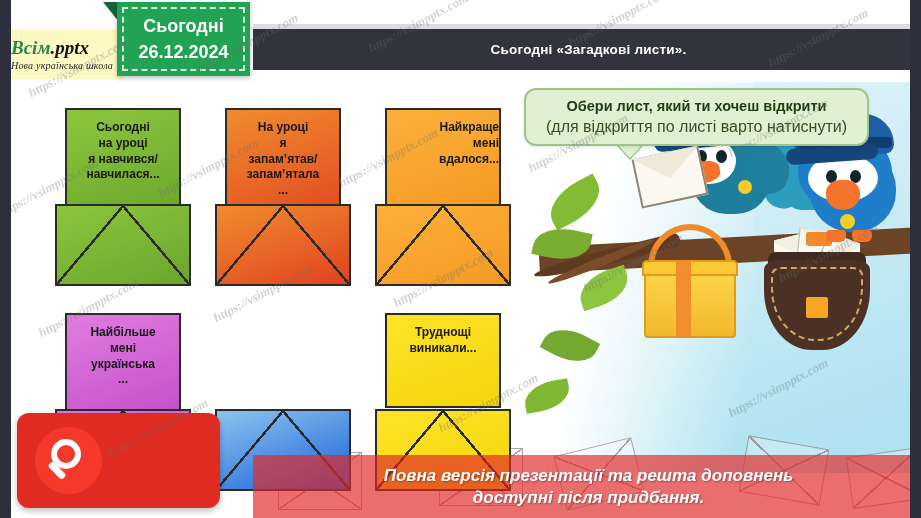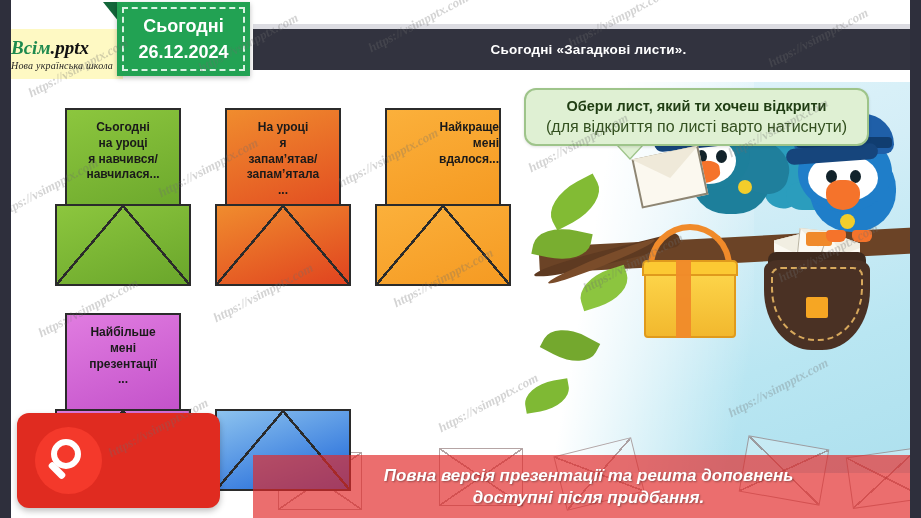--- a/index.html
+++ b/index.html
@@ -492,36 +492,46 @@
     <div class="pocket" style="top:96px; height:82px; left:-10px; width:136px;">
       <div class="diagL" style="width:50%; left:0;"></div>
       <div class="diagR" style="width:50%; left:50%;"></div>
     </div>
   </div>
 
   <div class="env violet" id="env-3" style="left:62px; top:313px; width:116px; height:178px;">
     <div class="paper" style="height:112px;">
       <div class="line">Найбільше</div>
       <div class="line">мені</div>
-      <div class="line">презентації</div>
+      <div class="line">українська</div>
       <div class="line">...</div>
     </div>
     <div class="pocket" style="top:96px; height:82px; left:-10px; width:136px;">
       <div class="diagL" style="width:50%; left:0;"></div>
       <div class="diagR" style="width:50%; left:50%;"></div>
     </div>
   </div>
 
   <div class="env blue" id="env-4" style="left:222px; top:313px; width:116px; height:178px;">
     <div class="pocket" style="top:96px; height:82px; left:-10px; width:136px;">
       <div class="diagL" style="width:50%; left:0;"></div>
       <div class="diagR" style="width:50%; left:50%;"></div>
     </div>
   </div>
 
+  <div class="env yellow" id="env-5" style="left:382px; top:313px; width:116px; height:178px;">
+    <div class="paper" style="height:95px;">
+      <div class="line">Труднощі</div>
+      <div class="line">виникали...</div>
+    </div>
+    <div class="pocket" style="top:96px; height:82px; left:-10px; width:136px;">
+      <div class="diagL" style="width:50%; left:0;"></div>
+      <div class="diagR" style="width:50%; left:50%;"></div>
+    </div>
+  </div>
 
   <div class="bubble-tail"></div>
   <div class="bubble">
     <div class="bubble-title">Обери лист, який ти хочеш відкрити</div>
     <div class="bubble-sub">(для відкриття по листі варто натиснути)</div>
   </div>
 
   <div class="topbar-strip"></div>
   <div class="topbar">
     <div class="topbar-title">Сьогодні «Загадкові листи».</div>

